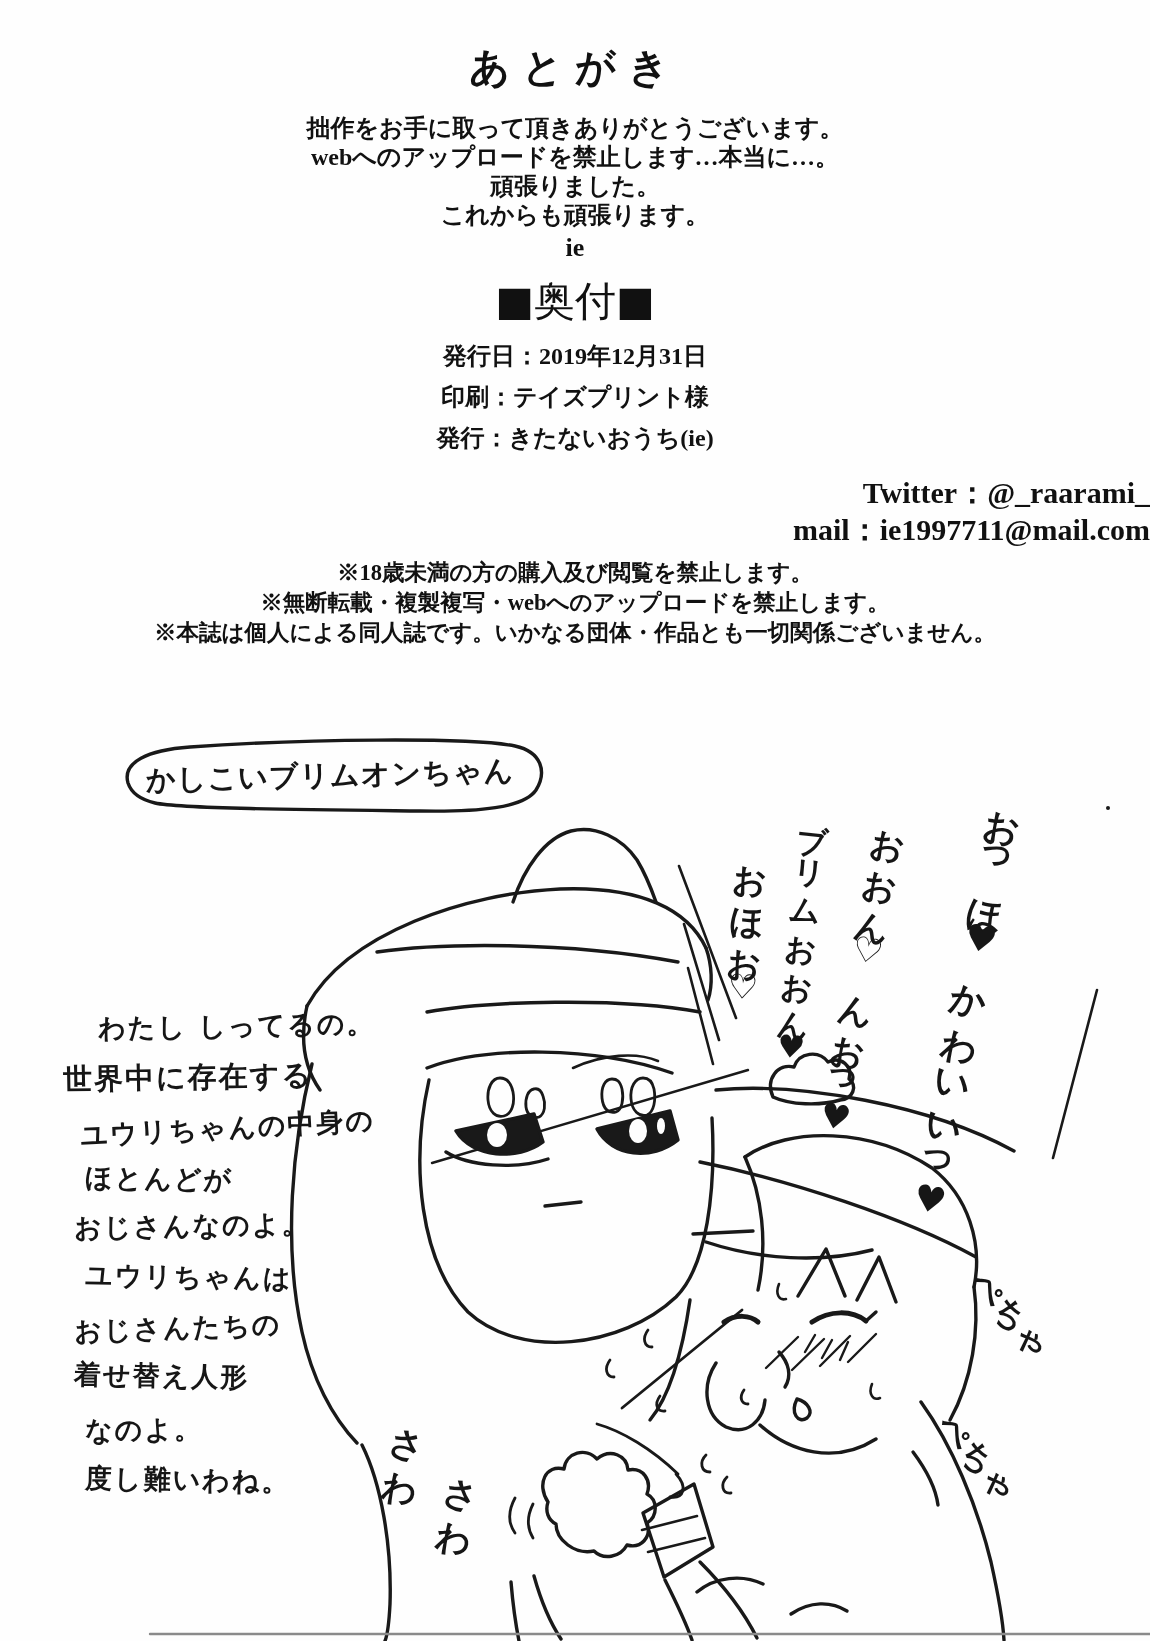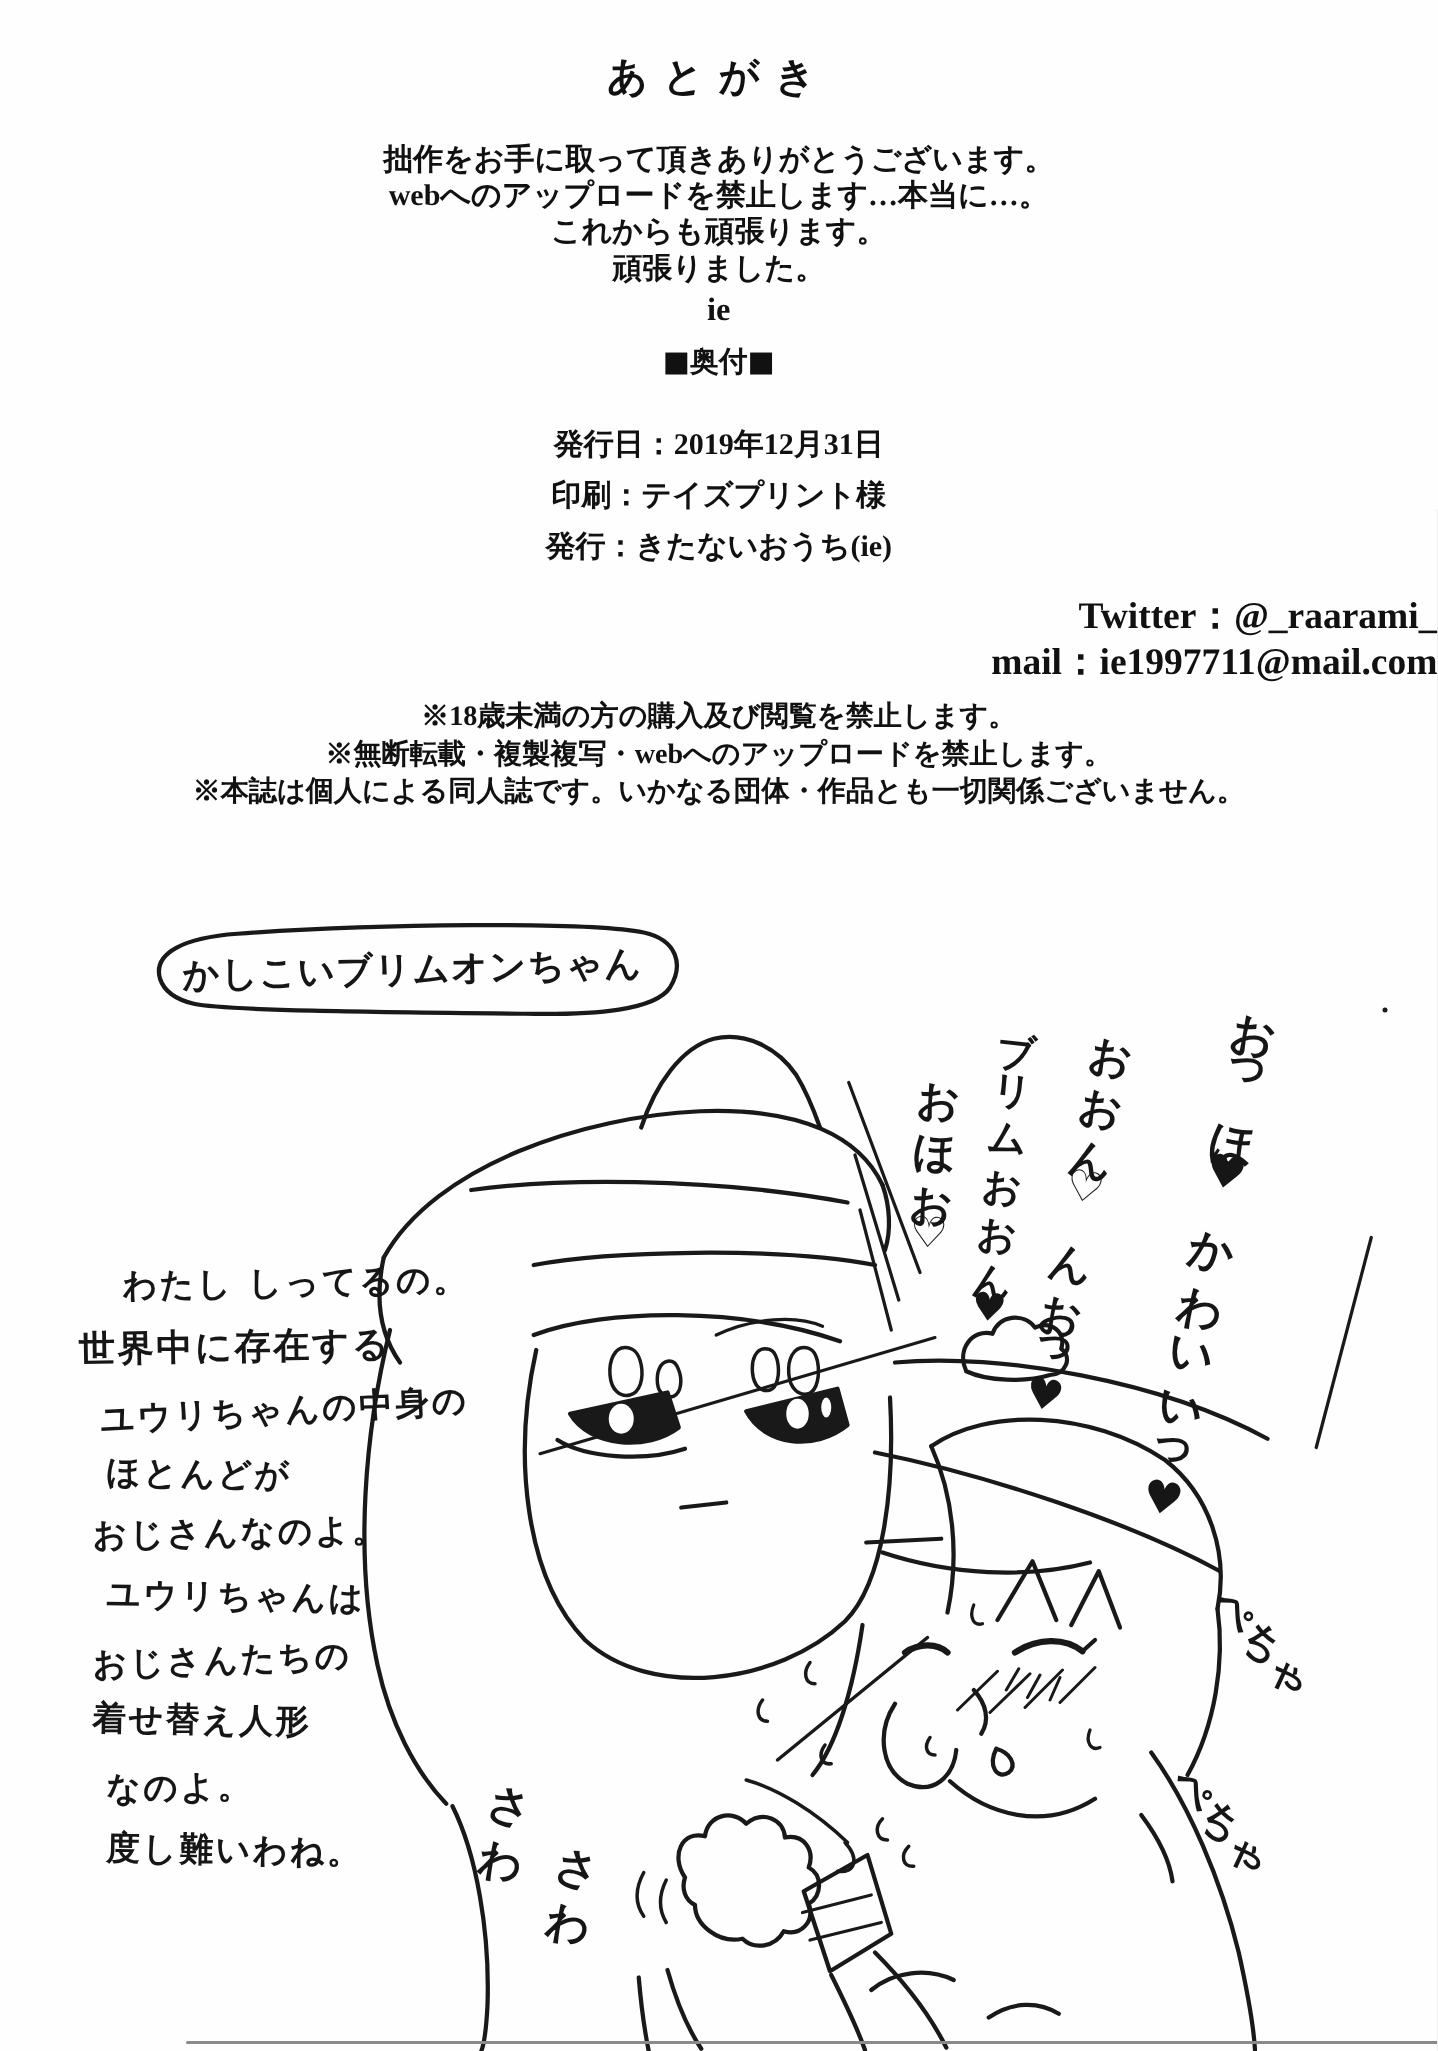--- a/index.html
+++ b/index.html
@@ -1,46 +1,46 @@
 <!DOCTYPE html>
 <html><head>
 <meta charset="utf-8">
 <style>
   html,body{margin:0;padding:0;background:#e8e8e8;}
   #page{position:relative;width:1150px;height:1641px;background:#fefefe;overflow:hidden;
         font-family:"Liberation Serif","DejaVu Serif",serif;color:#111;}
   .center{position:absolute;left:0;width:100%;text-align:center;}
   .title{top:40px;font-family:Liberation Sans, sans-serif;
-         font-size:32px;font-weight:bold;letter-spacing:12px;}
+         font-size:40px;font-weight:bold;letter-spacing:12px;}
   .para{top:114px;font-size:24px;line-height:29px;font-weight:bold;}
   .sig{top:233px;font-size:26px;font-weight:bold;}
   .okuzuke{top:274px;font-family:"DejaVu Sans","Liberation Sans",sans-serif;
-           font-size:23px;font-weight:bold;}
+           font-size:41px;font-weight:normal;}
   .pub{top:336px;font-size:24px;line-height:41px;font-weight:bold;}
   .contact{top:474px;font-size:30px;line-height:37px;font-weight:bold;text-align:right;}
   .disc{top:558px;font-size:22.5px;line-height:30px;font-weight:bold;}
   .hand{position:absolute;font-family:"DejaVu Sans","Liberation Sans",sans-serif;
         font-weight:600;color:#161616;white-space:nowrap;}
   .vtext{writing-mode:vertical-rl;text-orientation:upright;letter-spacing:3px;}
   #sketch-svg{position:absolute;left:0;top:700px;width:1150px;height:941px;}
   .bubble-text{left:146px;top:756px;font-size:29px;transform:rotate(-1.5deg);letter-spacing:1px;}
   .mline{font-size:27px;letter-spacing:2px;}
 </style>
 </head>
 <body>
 
 <div id="page">
 
   <div class="center title">あとがき</div>
 
   <div class="center para">
     <div>拙作をお手に取って頂きありがとうございます。</div>
     <div>webへのアップロードを禁止します…本当に…。</div>
+    <div>頑張りました。</div>
     <div>これからも頑張ります。</div>
-    <div>頑張りました。</div>
   </div>
 
   <div class="center sig">ie</div>
 
   <div class="center okuzuke">■奥付■</div>
 
   <div class="center pub">
     <div>発行日：2019年12月31日</div>
     <div>印刷：テイズプリント様</div>
     <div>発行：きたないおうち(ie)</div>

